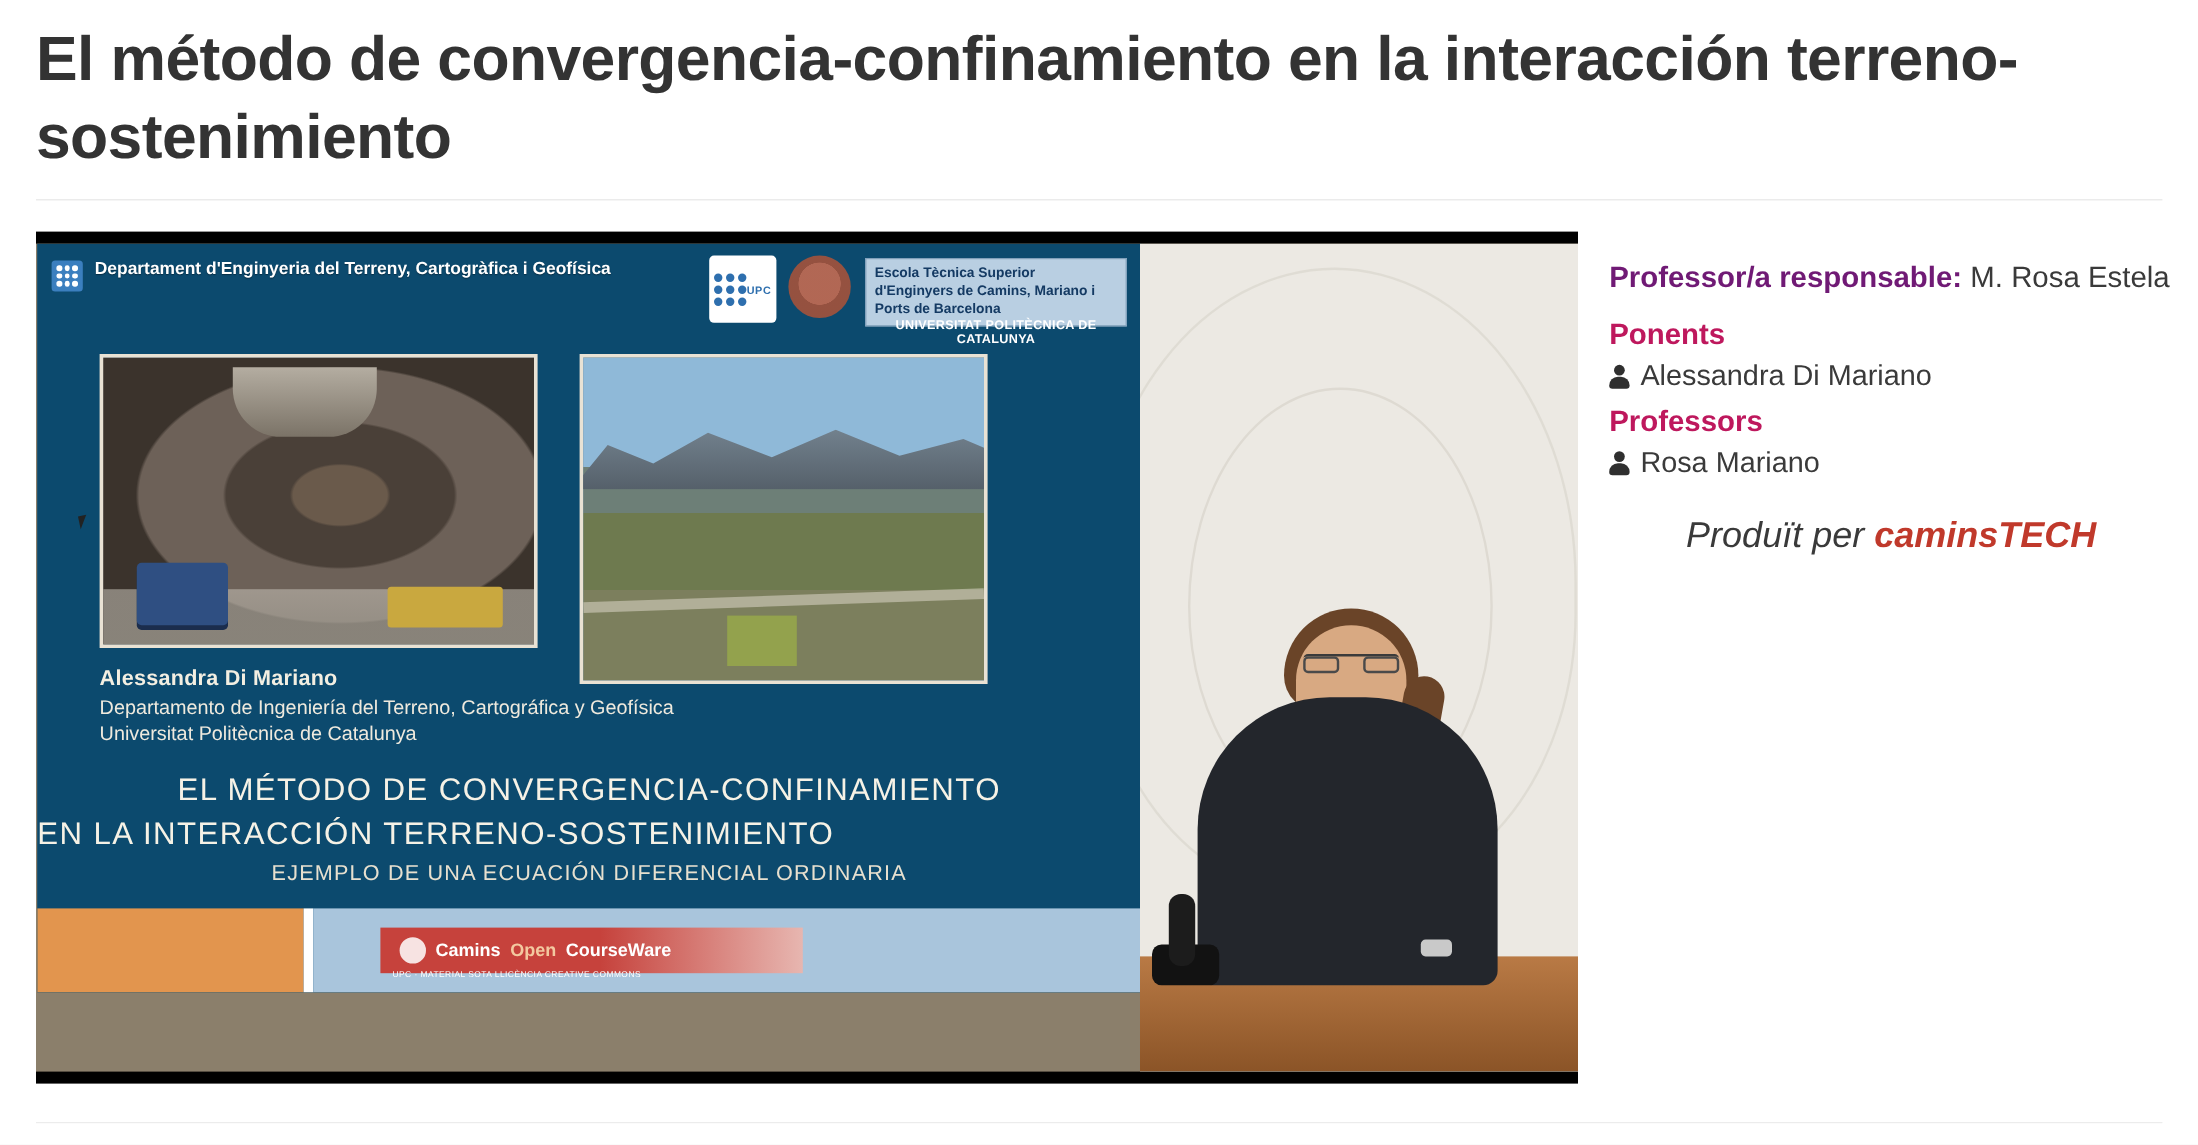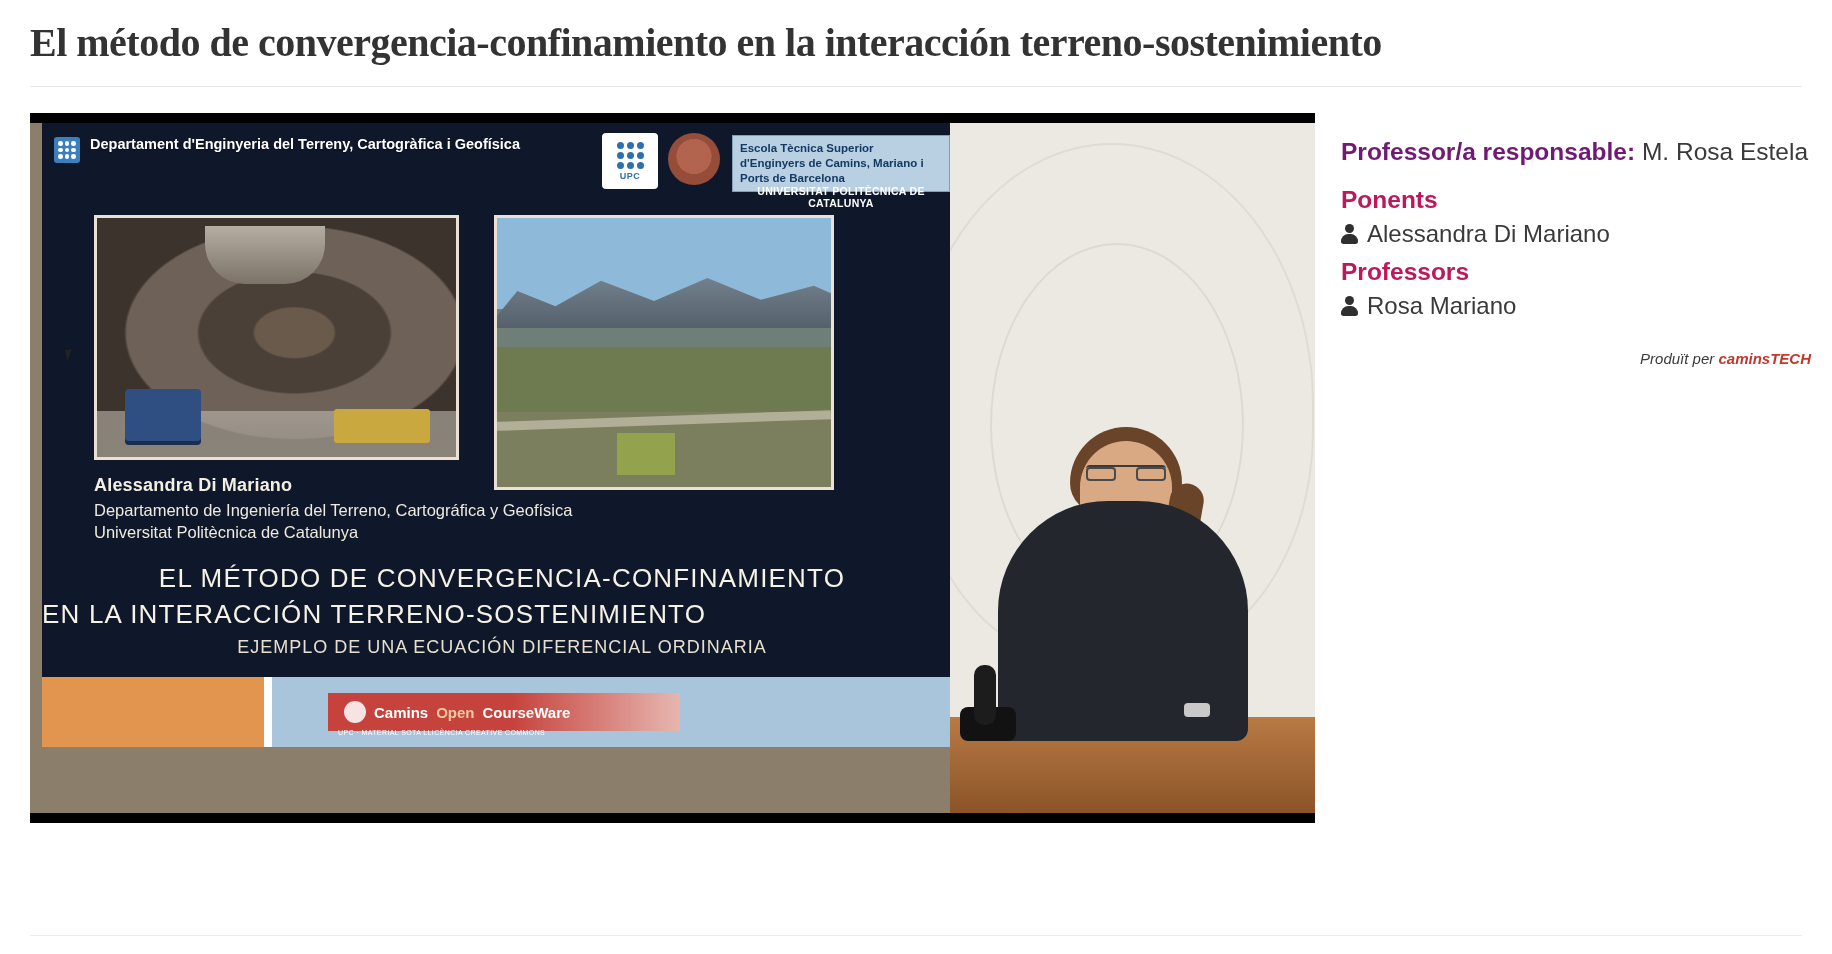--- a/index.html
+++ b/index.html
@@ -16,28 +16,27 @@
   .page {
     position: relative;
     width: 1832px;
     height: 954px;
     box-sizing: border-box;
     padding: 18px 30px 0 30px;
   }
 
   
   .page-title {
-    font-size: 40px;
+    font-size: 52px;
     line-height: 1.25;
     font-weight: bold;
     letter-spacing: -0.5px;
     color: #333333;
     margin: 0 0 18px 0;
     max-width: 1720px;
-    font-family: Liberation Serif, serif;
   }
 
   .title-rule {
     height: 1px;
     background: #e6e6e6;
     margin: 0 0 26px 0;
   }
 
   
   .content {
@@ -60,25 +59,25 @@
     position: relative;
     width: 1285px;
     height: 690px;
     background: #8b7f6b;
     overflow: hidden;
   }
 
   
   .slide {
     position: absolute;
-    left: 12px;
+    left: 1px;
     top: 0;
     width: 920px;
     height: 624px;
-    background: #0f172a;
+    background: #0c4a6e;
     overflow: hidden;
   }
 
   .slide-header {
     position: relative;
     height: 80px;
   }
 
   .dept-logo {
     position: absolute;
@@ -114,21 +113,21 @@
 
   .upc-mark {
     position: absolute;
     left: 560px;
     top: 10px;
     width: 56px;
     height: 56px;
     background: #ffffff;
     border-radius: 4px;
     display: flex;
-    flex-direction: column;
+    flex-direction: row;
     align-items: center;
     justify-content: center;
   }
   .upc-dots {
     display: grid;
     grid-template-columns: repeat(3, 7px);
     grid-template-rows: repeat(3, 7px);
     gap: 3px;
   }
   .upc-dots i {
@@ -568,22 +567,22 @@
     left: 0;
     top: 11px;
     width: 17px;
     height: 10px;
     border-radius: 8px 8px 3px 3px;
     background: #2f2f2f;
   }
 
   .produced {
     margin-top: 30px;
-    text-align: right;
-    font-size: 15px;
+    text-align: center;
+    font-size: 30px;
     font-style: italic;
     color: #3a3a3a;
   }
   .produced .brand {
     color: #c0392b;
     font-style: italic;
     font-weight: bold;
   }
 
   .bottom-rule {

